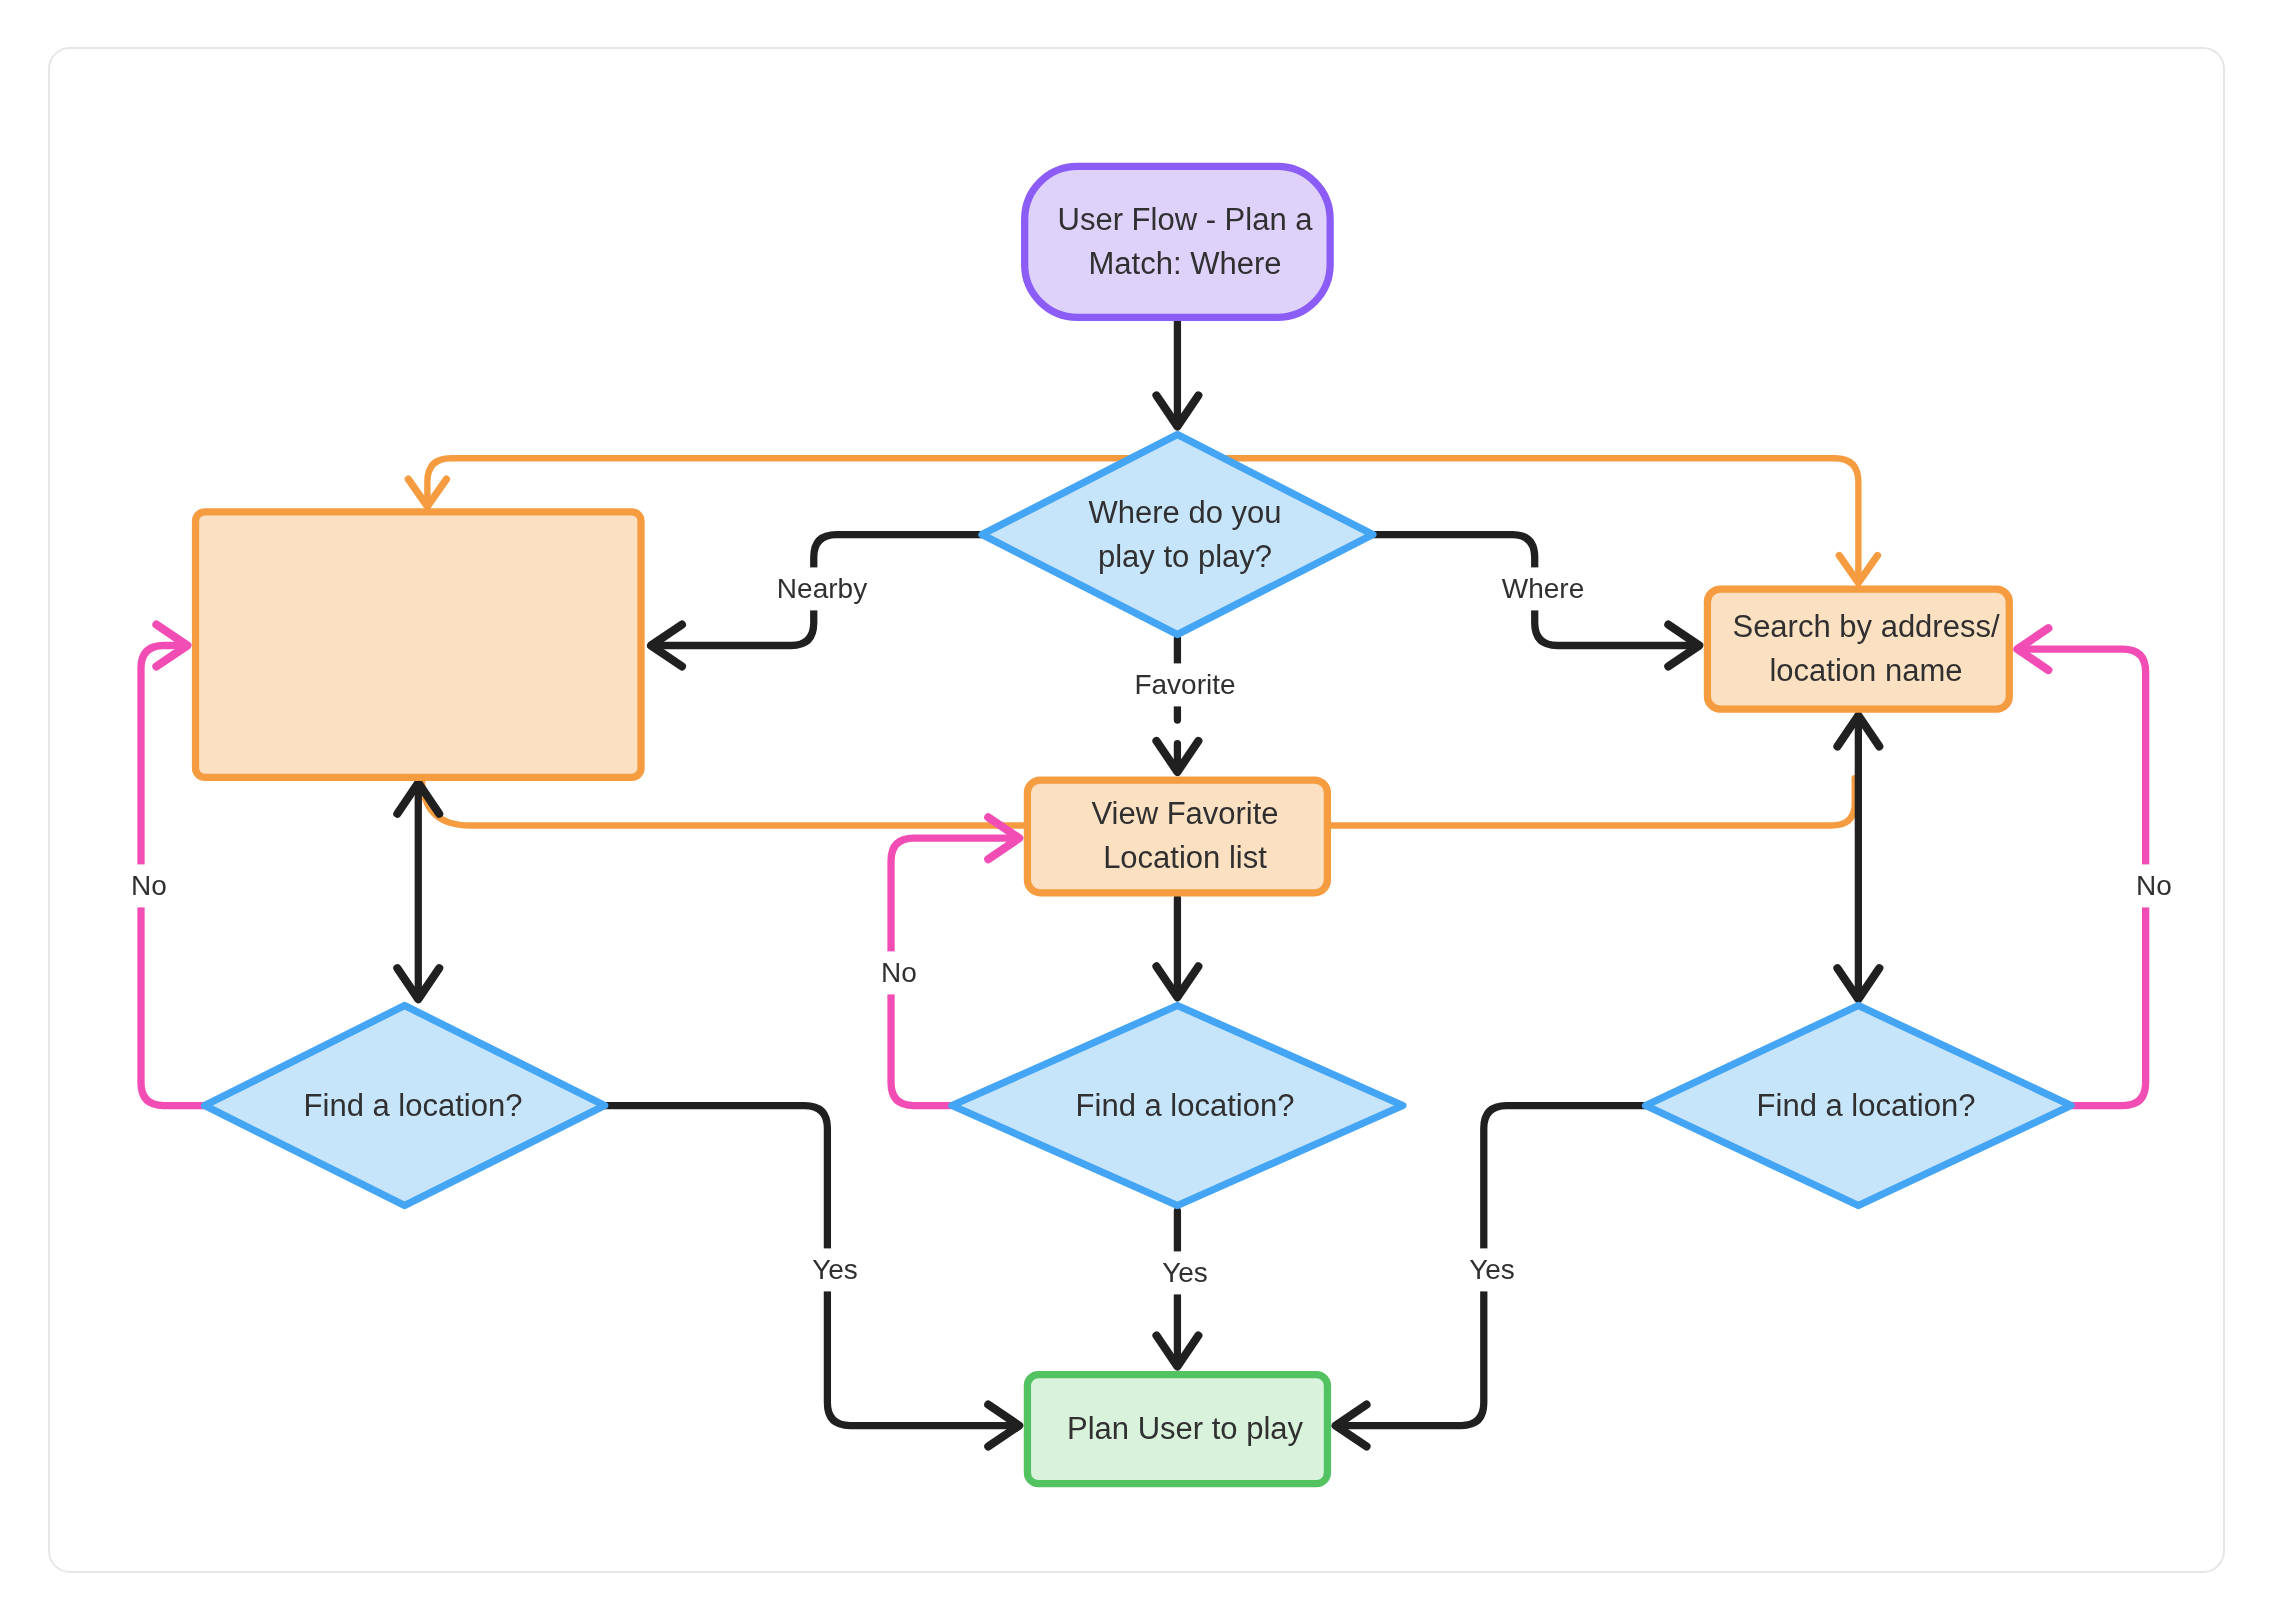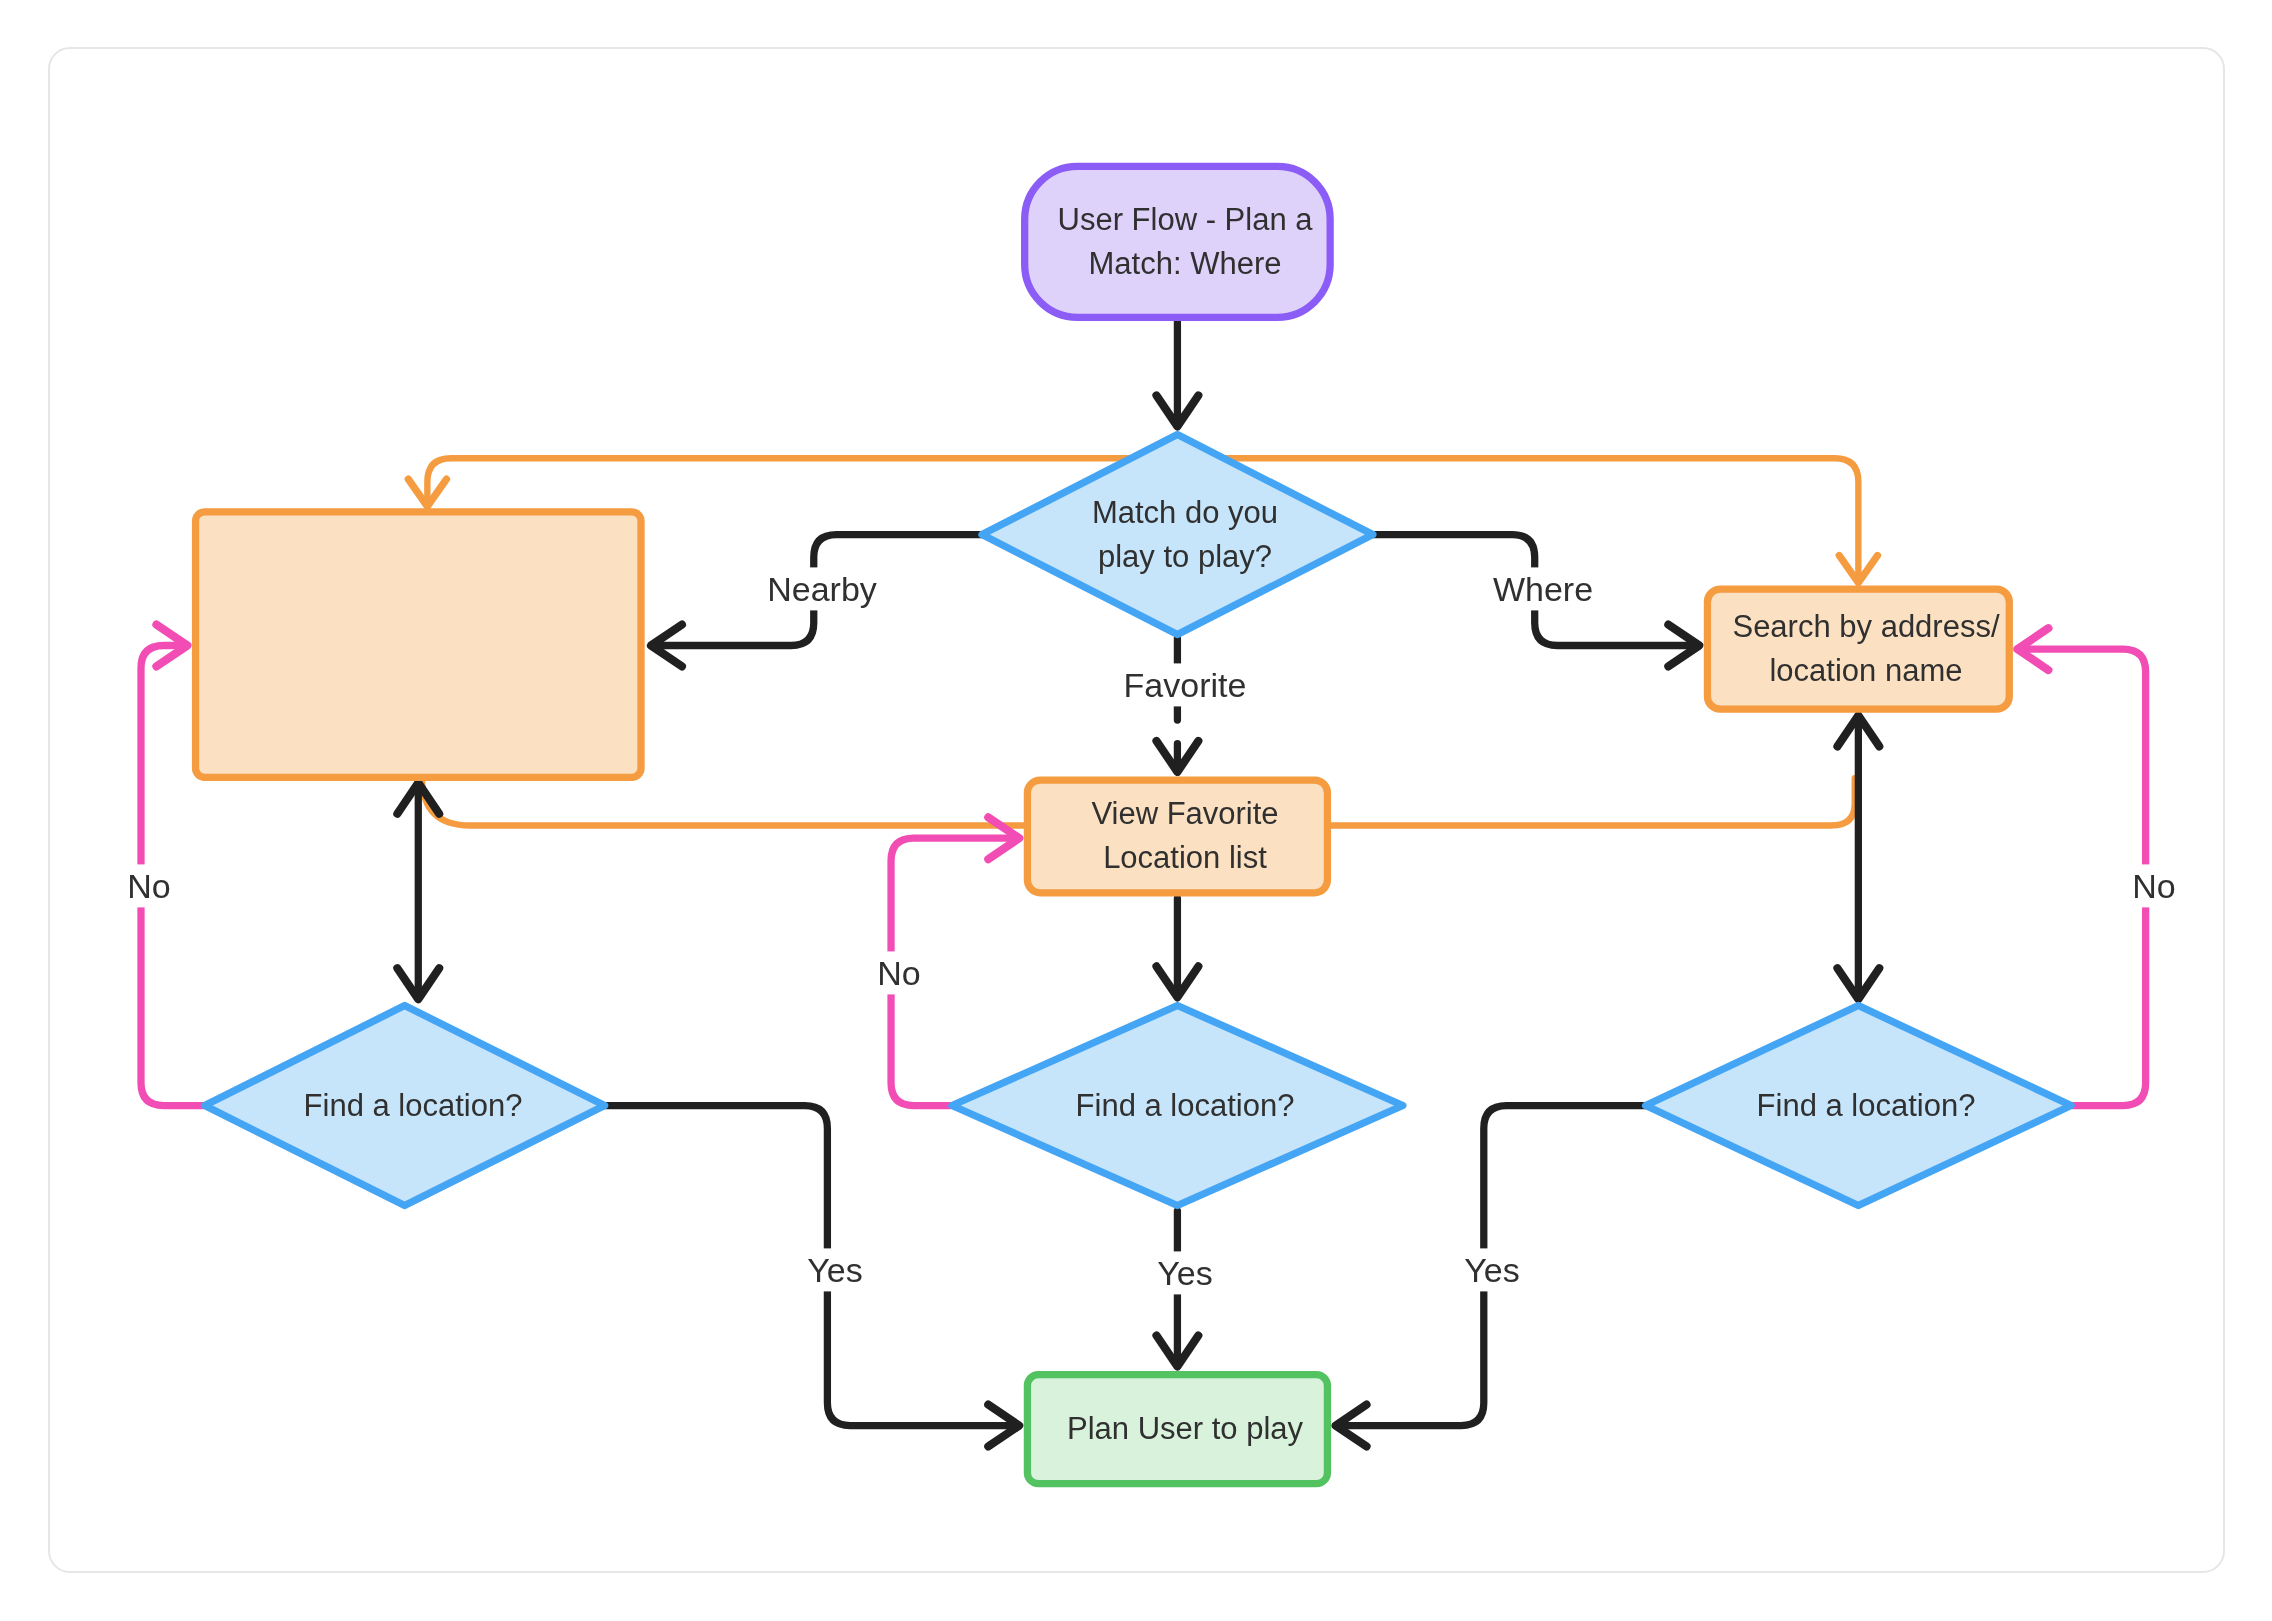--- a/index.html
+++ b/index.html
@@ -26,21 +26,21 @@
   .labels{position:absolute;left:8px;top:0;width:2273px;height:1621px;pointer-events:none;}
   .node-text{
     position:absolute;transform:translate(-50%,-50%);
     display:flex;flex-direction:column;align-items:center;justify-content:center;
     font-size:31px;font-weight:500;line-height:44px;text-align:center;white-space:nowrap;
     color:var(--c-text,#303030);
   }
   .edge-label{
     position:absolute;transform:translate(-50%,-50%);
     background:#ffffff;padding:3.6px 9px;
-    font-size:34px;font-weight:500;line-height:36px;white-space:nowrap;
+    font-size:28px;font-weight:500;line-height:36px;white-space:nowrap;
     color:var(--c-text,#303030);
   }
 </style>
 </head>
 <body>
 
 <div id="stage">
   <div id="card"></div>
 
   <svg id="diagram-svg" viewBox="0 0 2500 1783">
@@ -85,21 +85,21 @@
     <rect class="shape end" x="1130" y="1512" width="330" height="120" rx="12"></rect>
   </svg>
 
   <div class="labels">
 
     <div class="node-text" style="left:1177px;top:242px">
       <span>User Flow - Plan a</span>
       <span>Match: Where</span>
     </div>
     <div class="node-text" style="left:1177px;top:535px">
-      <span>Match do you</span>
+      <span>Where do you</span>
       <span>play to play?</span>
     </div>
     <div class="node-text" style="left:1858px;top:649px">
       <span>Search by address/</span>
       <span>location name</span>
     </div>
     <div class="node-text" style="left:1177px;top:836px">
       <span>View Favorite</span>
       <span>Location list</span>
     </div>

